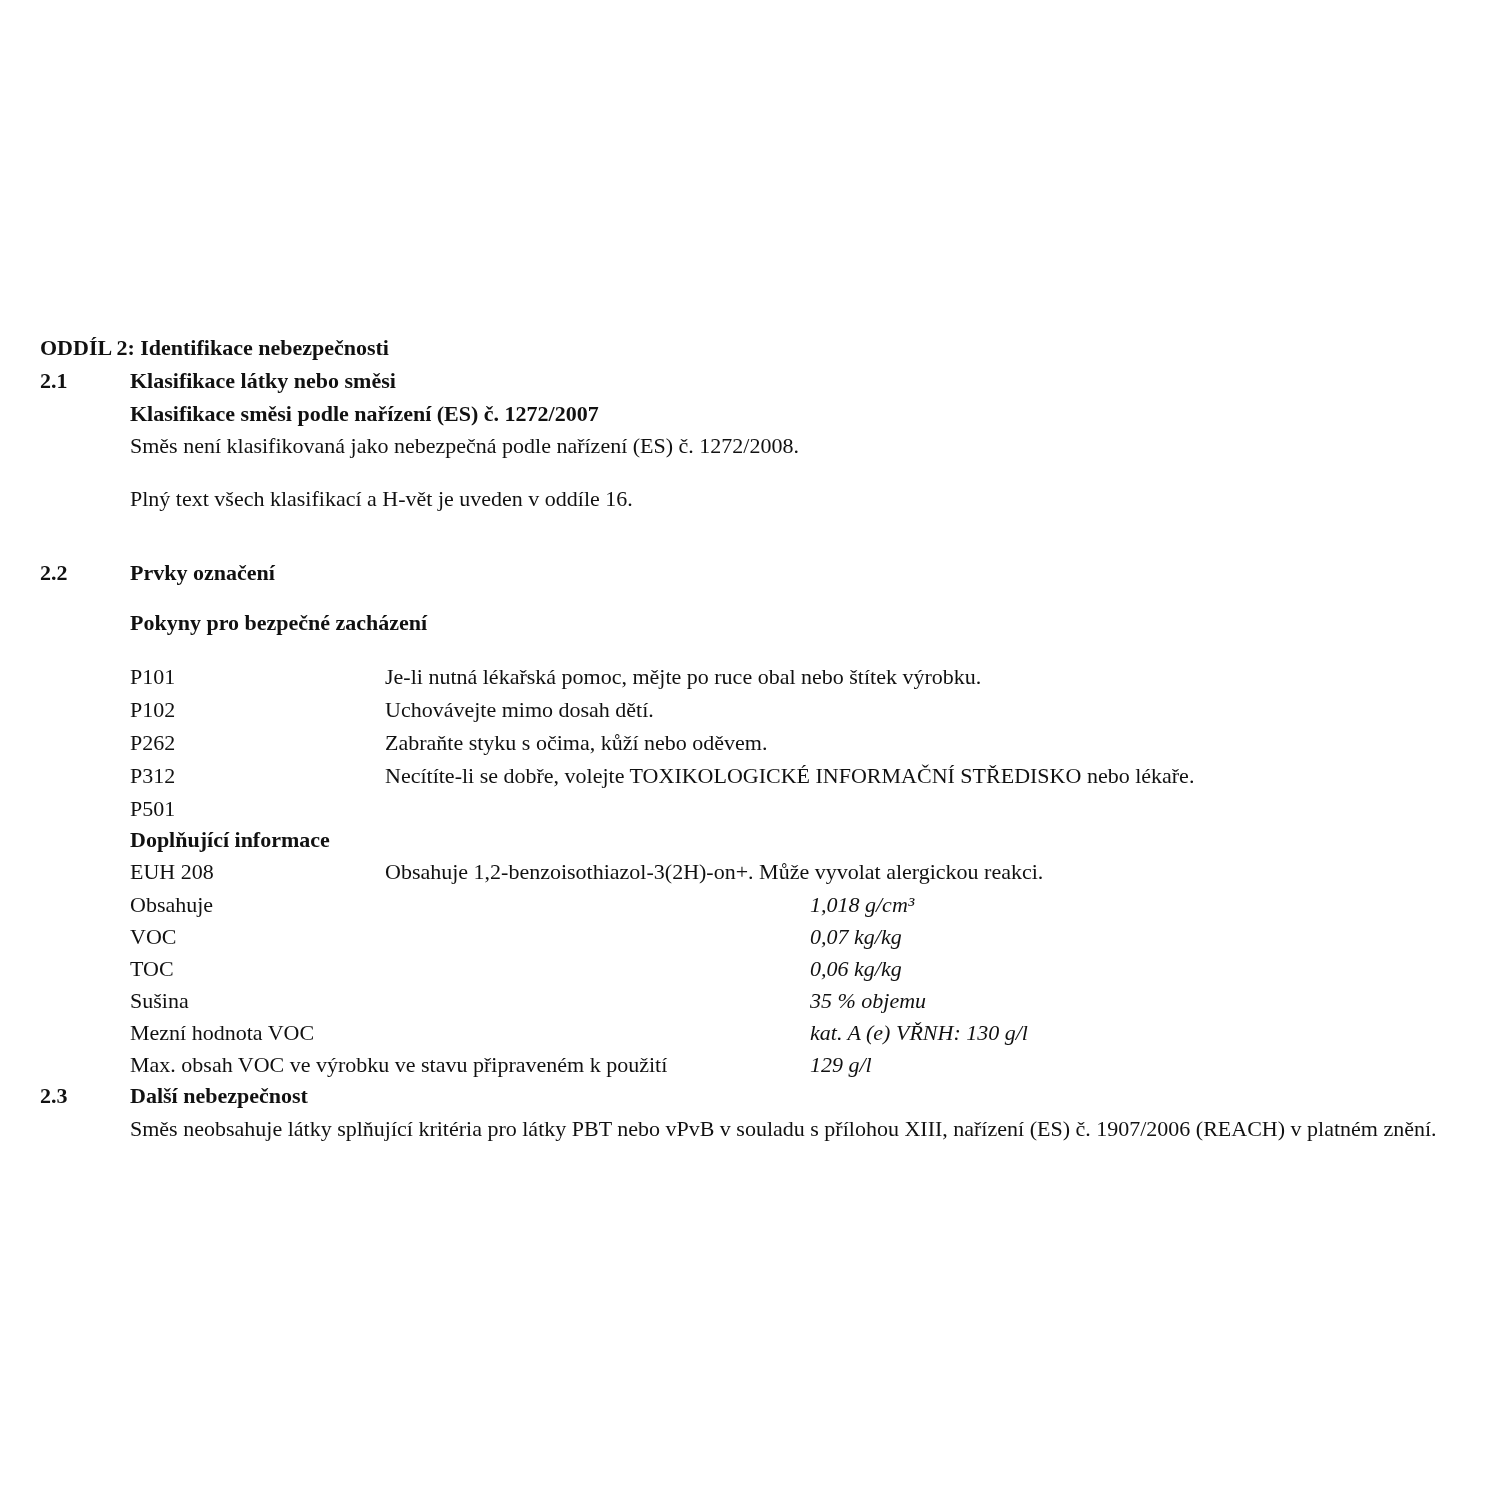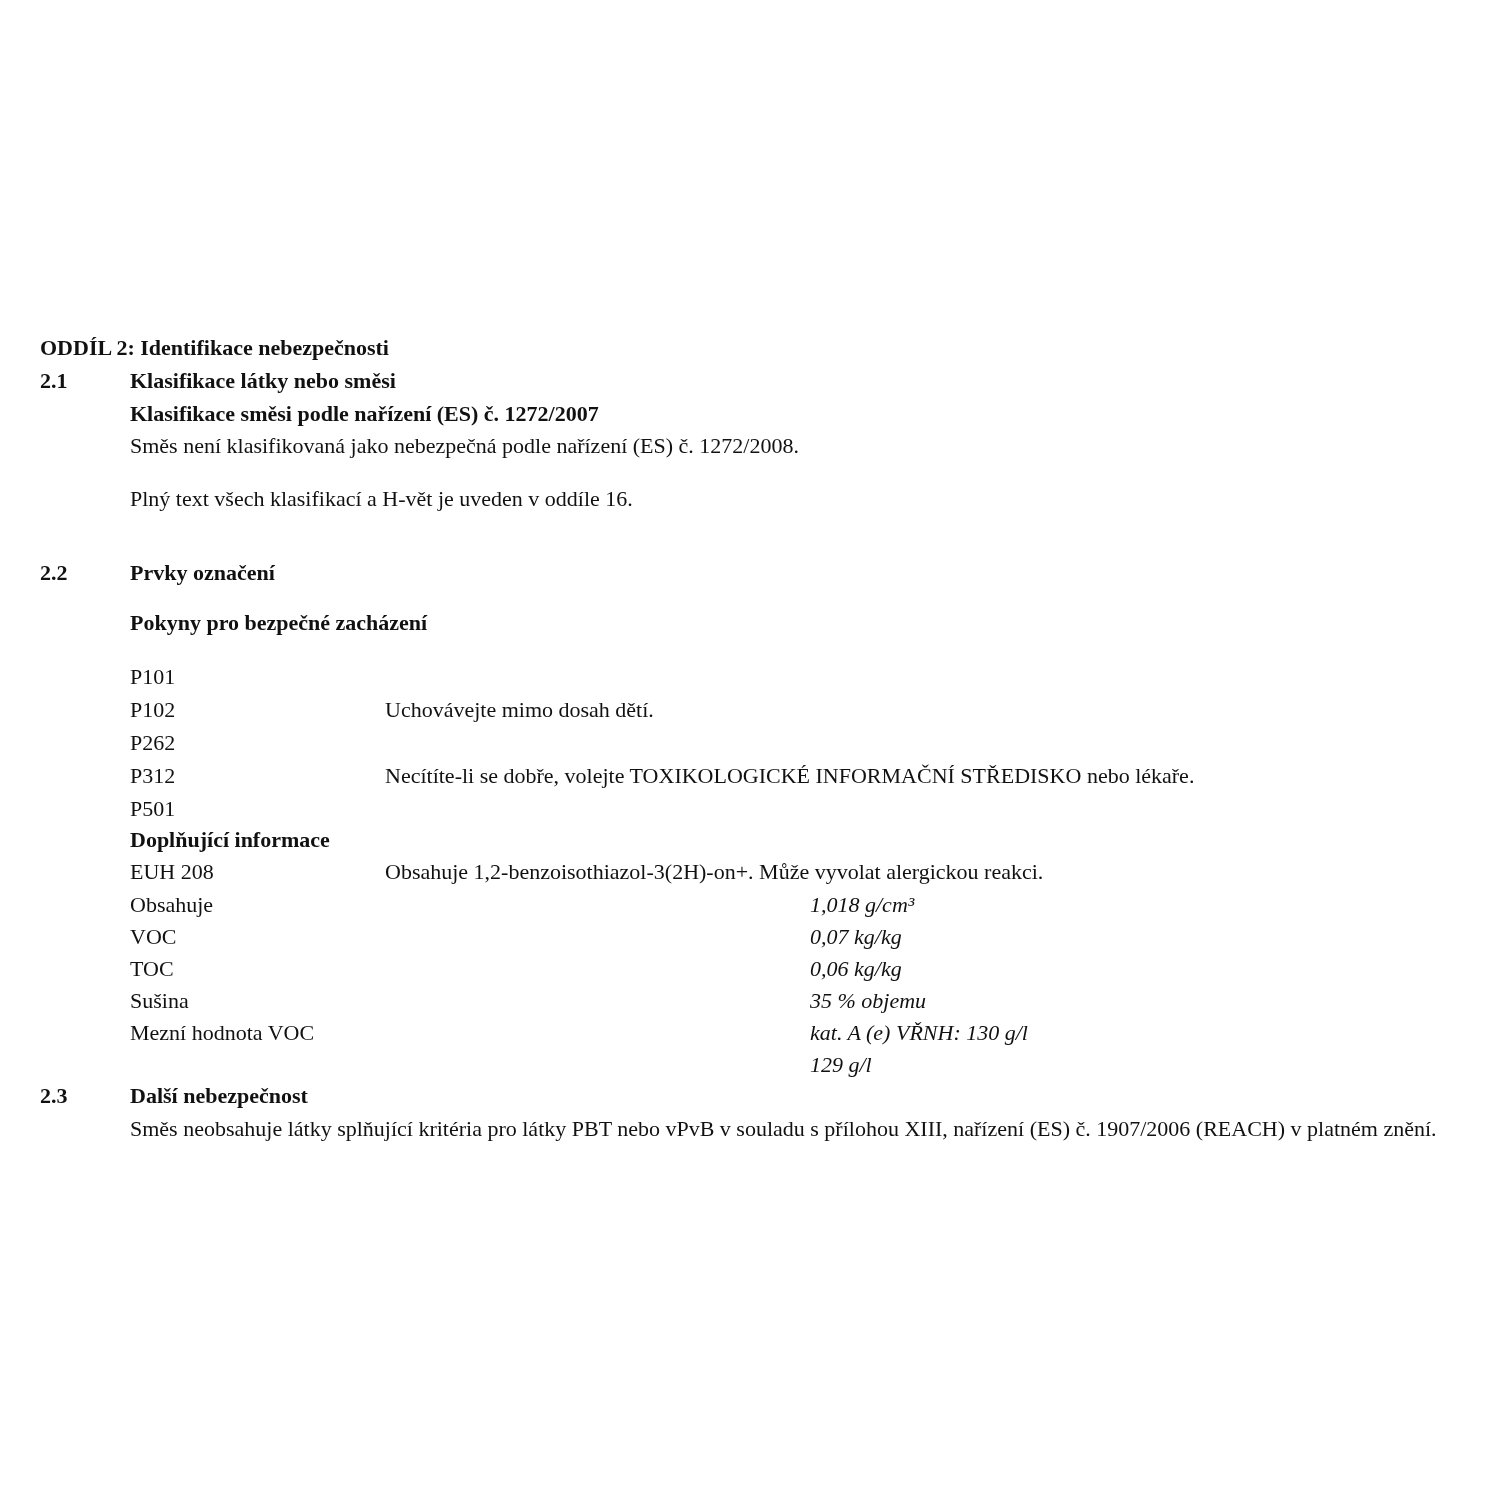--- a/index.html
+++ b/index.html
@@ -53,27 +53,29 @@
 <div class="line" style="top:560px">
   <span class="col-num b">2.2</span>
   <span class="col-main b">Prvky označení</span>
 </div>
 <div class="line" style="top:610px">
   <span class="col-main b">Pokyny pro bezpečné zacházení</span>
 </div>
 
 <div class="line" style="top:664px">
   <span class="col-main">P101</span>
+  <span class="col-desc">Je-li nutná lékařská pomoc, mějte po ruce obal nebo štítek výrobku.</span>
 </div>
 <div class="line" style="top:697px">
   <span class="col-main">P102</span>
   <span class="col-desc">Uchovávejte mimo dosah dětí.</span>
 </div>
 <div class="line" style="top:730px">
   <span class="col-main">P262</span>
+  <span class="col-desc">Zabraňte styku s očima, kůží nebo oděvem.</span>
 </div>
 <div class="line" style="top:763px">
   <span class="col-main">P312</span>
   <span class="col-desc">Necítíte-li se dobře, volejte TOXIKOLOGICKÉ INFORMAČNÍ STŘEDISKO nebo lékaře.</span>
 </div>
 <div class="line" style="top:796px">
   <span class="col-main">P501</span>
 </div>
 
 <div class="line" style="top:827px">
@@ -98,20 +100,21 @@
 </div>
 <div class="line" style="top:988px">
   <span class="col-main">Sušina</span>
   <span class="col-val">35 % objemu</span>
 </div>
 <div class="line" style="top:1020px">
   <span class="col-main">Mezní hodnota VOC</span>
   <span class="col-val">kat. A (e) VŘNH: 130 g/l</span>
 </div>
 <div class="line" style="top:1052px">
+  <span class="col-main">Max. obsah VOC ve výrobku ve stavu připraveném k použití</span>
   <span class="col-val">129 g/l</span>
 </div>
 
 <div class="line" style="top:1083px">
   <span class="col-num b">2.3</span>
   <span class="col-main b">Další nebezpečnost</span>
 </div>
 <div class="line" style="top:1116px">
   <span class="col-main">Směs neobsahuje látky splňující kritéria pro látky PBT nebo vPvB v souladu s přílohou XIII, nařízení (ES) č. 1907/2006 (REACH) v platném znění.</span>
 </div>

